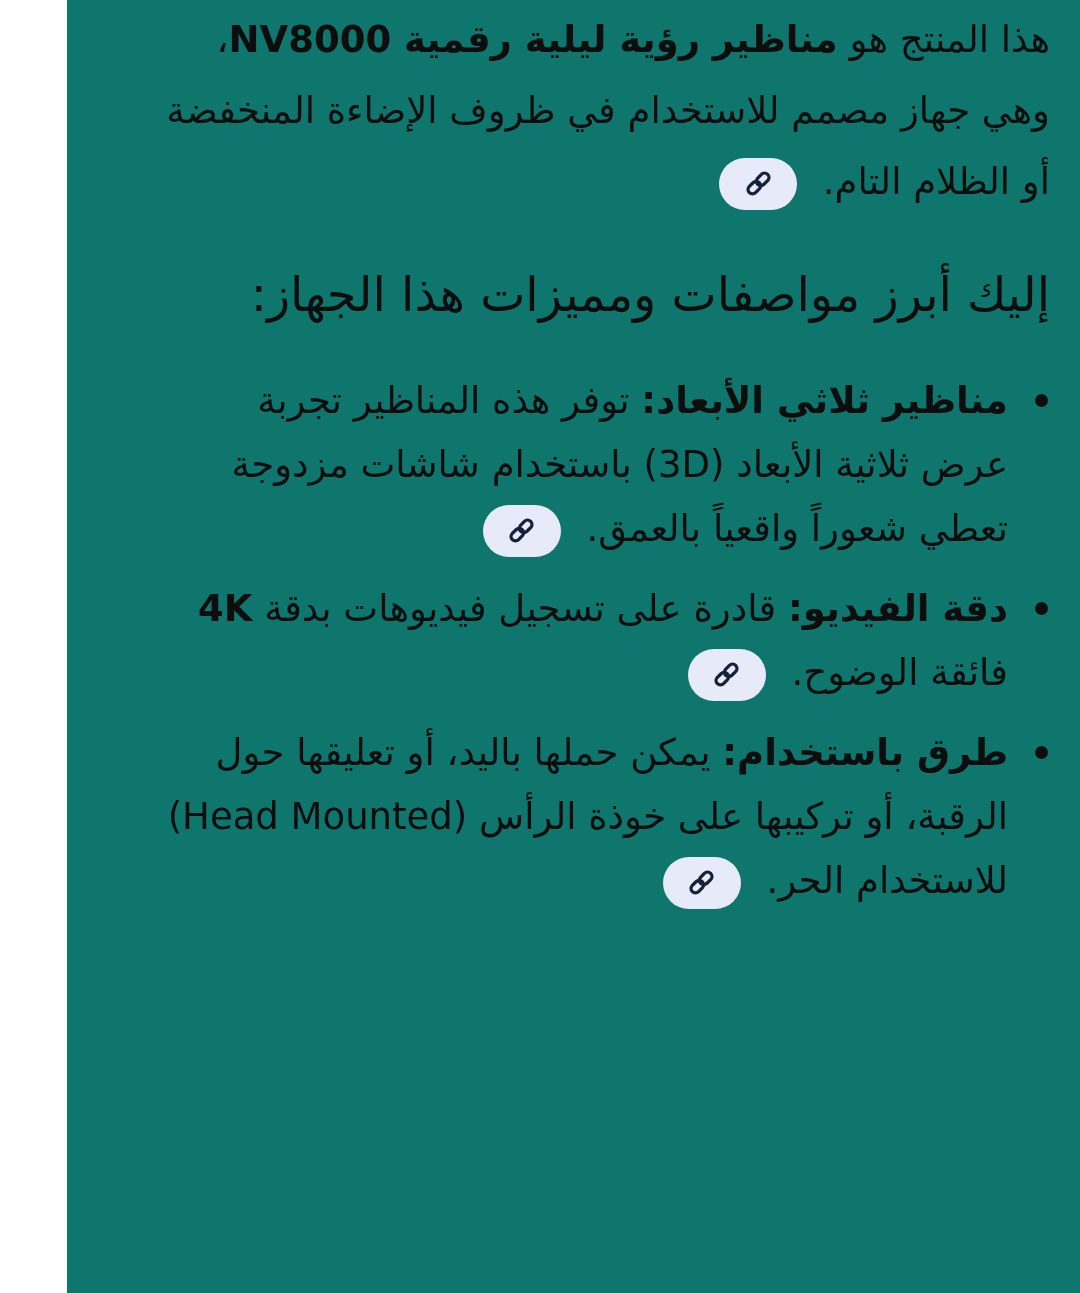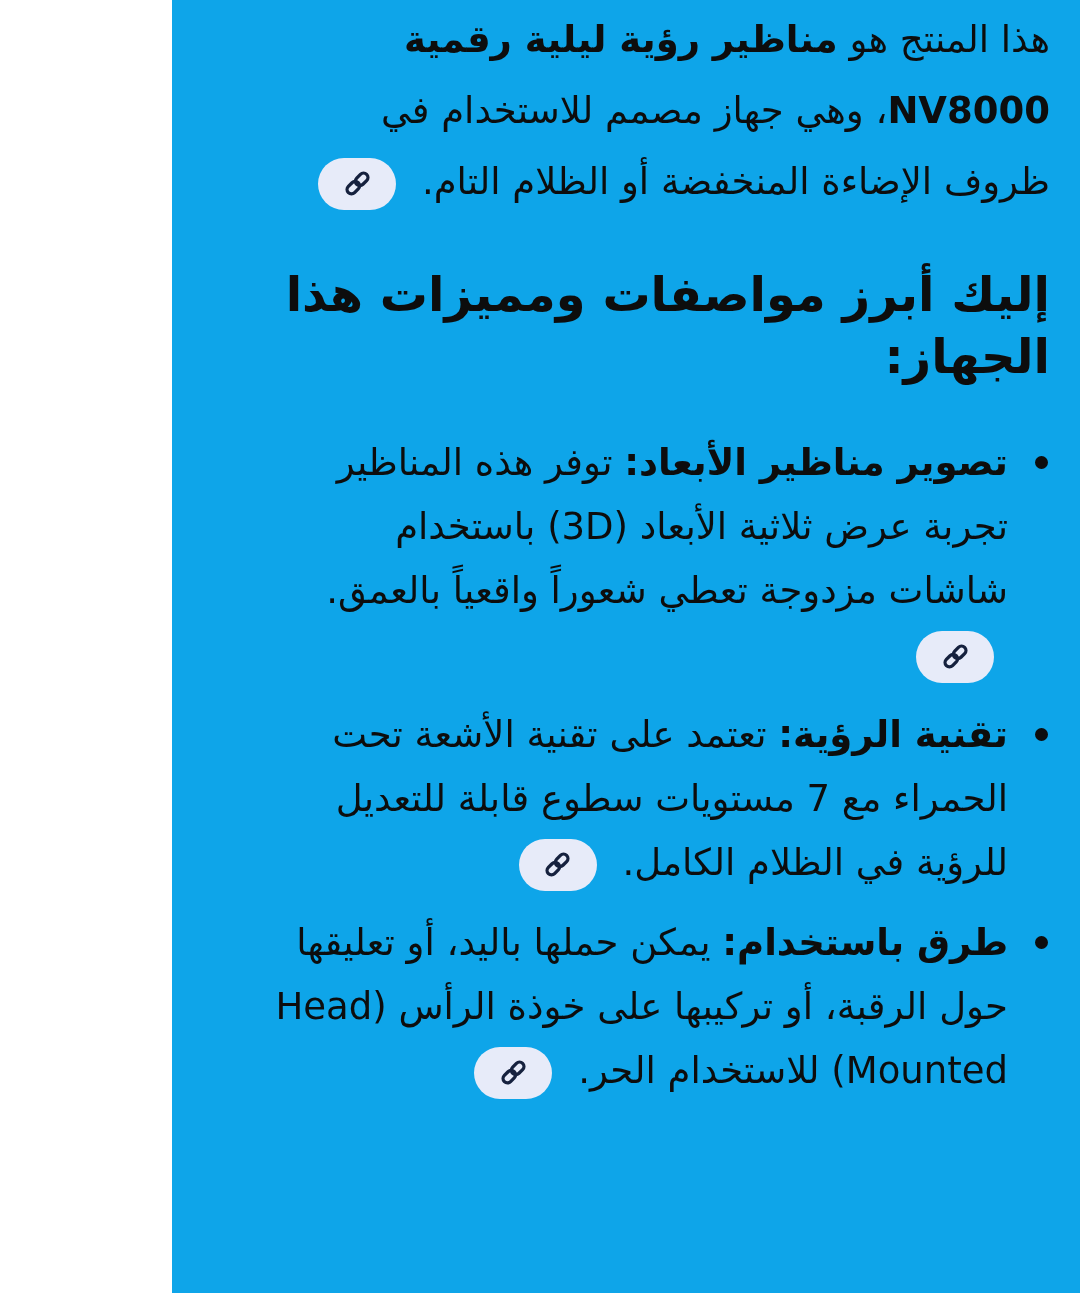--- a/index.html
+++ b/index.html
@@ -1,23 +1,23 @@
 <!DOCTYPE html>
 <html lang="ar" dir="rtl"><head>
 <meta charset="utf-8">
 <style>
   html, body {
     margin: 0;
     padding: 0;
     background: #ffffff;
   }
   .page {
-    width: 908px;
+    width: 1013px;
     height: 1293px;
-    background: #0ea5e9;
+    background: #0f766e;
     overflow: hidden;
     box-sizing: border-box;
   }
   .content {
     direction: rtl;
     text-align: right;
     unicode-bidi: plaintext;
     color: #0d0d0d;
     font-family: "DejaVu Sans", sans-serif;
     font-size: 37px;
@@ -25,21 +25,21 @@
     box-sizing: border-box;
   }
   .intro {
     margin: 0;
     line-height: 71px;
   }
   .b { font-weight: 700; }
   .heading {
     font-size: 48px;
     line-height: 62px;
-    font-weight: 700;
+    font-weight: 400;
     margin: 46px 0 0 0;
     text-align: right;
   }
   .features {
     list-style: none;
     margin: 44px 0 0 0;
     padding: 0 42px 0 0;
   }
   .feature {
     position: relative;
@@ -89,45 +89,45 @@
             </g>
           </svg>
         </button>
     </p>
 
     <h3 class="heading">إليك أبرز مواصفات ومميزات هذا الجهاز:</h3>
 
     <ul class="features">
 
       <li class="feature">
-        <span class="dot"></span><span class="b">تصوير مناظير الأبعاد:</span>
+        <span class="dot"></span><span class="b">مناظير ثلاثي الأبعاد:</span>
         <span>توفر هذه المناظير تجربة عرض ثلاثية الأبعاد (3D) باستخدام شاشات مزدوجة تعطي شعوراً واقعياً بالعمق.</span>
         <button class="pill">
             <svg viewBox="0 0 24 24" fill="none" stroke="#16213E" stroke-width="2.4" stroke-linecap="round" stroke-linejoin="round">
               <g transform="rotate(-45 12 12)">
                 <rect x="2.6" y="8.8" width="10.2" height="6.4" rx="3.2"></rect>
                 <rect x="11.2" y="8.8" width="10.2" height="6.4" rx="3.2"></rect>
               </g>
             </svg>
           </button>
       </li>
 
-
       <li class="feature">
-        <span class="dot"></span><span class="b">تقنية الرؤية:</span>
-        <span>تعتمد على تقنية الأشعة تحت الحمراء مع 7 مستويات سطوع قابلة للتعديل للرؤية في الظلام الكامل.</span>
+        <span class="dot"></span><span class="b">دقة الفيديو:</span>
+        <span>قادرة على تسجيل فيديوهات بدقة </span><span class="b">4K</span><span> فائقة الوضوح.</span>
         <button class="pill">
             <svg viewBox="0 0 24 24" fill="none" stroke="#16213E" stroke-width="2.4" stroke-linecap="round" stroke-linejoin="round">
               <g transform="rotate(-45 12 12)">
                 <rect x="2.6" y="8.8" width="10.2" height="6.4" rx="3.2"></rect>
                 <rect x="11.2" y="8.8" width="10.2" height="6.4" rx="3.2"></rect>
               </g>
             </svg>
           </button>
       </li>
+
 
 
       <li class="feature">
         <span class="dot"></span><span class="b">طرق باستخدام:</span>
         <span>يمكن حملها باليد، أو تعليقها حول الرقبة، أو تركيبها على خوذة الرأس (Head Mounted) للاستخدام الحر.</span>
         <button class="pill">
             <svg viewBox="0 0 24 24" fill="none" stroke="#16213E" stroke-width="2.4" stroke-linecap="round" stroke-linejoin="round">
               <g transform="rotate(-45 12 12)">
                 <rect x="2.6" y="8.8" width="10.2" height="6.4" rx="3.2"></rect>
                 <rect x="11.2" y="8.8" width="10.2" height="6.4" rx="3.2"></rect>

